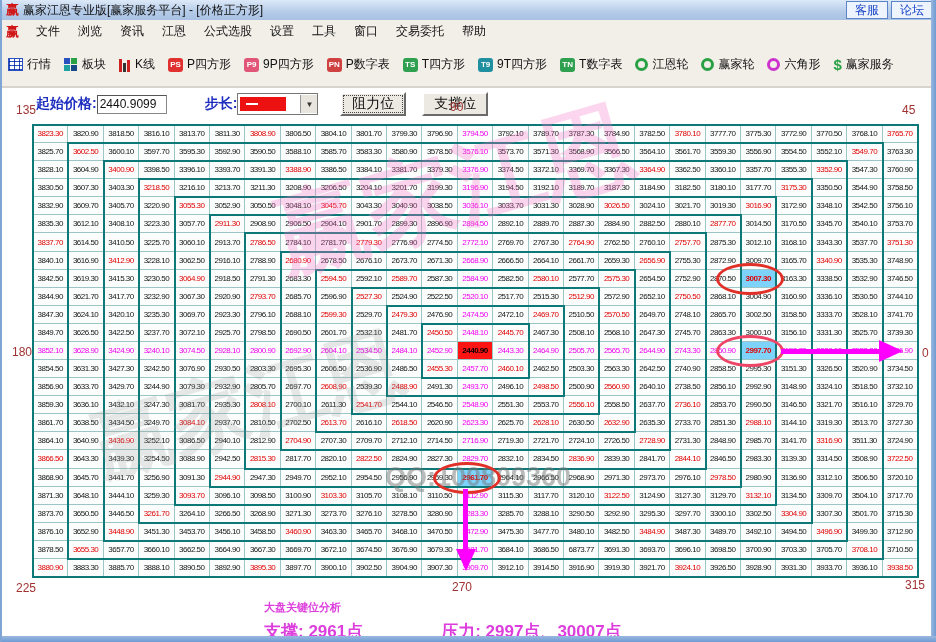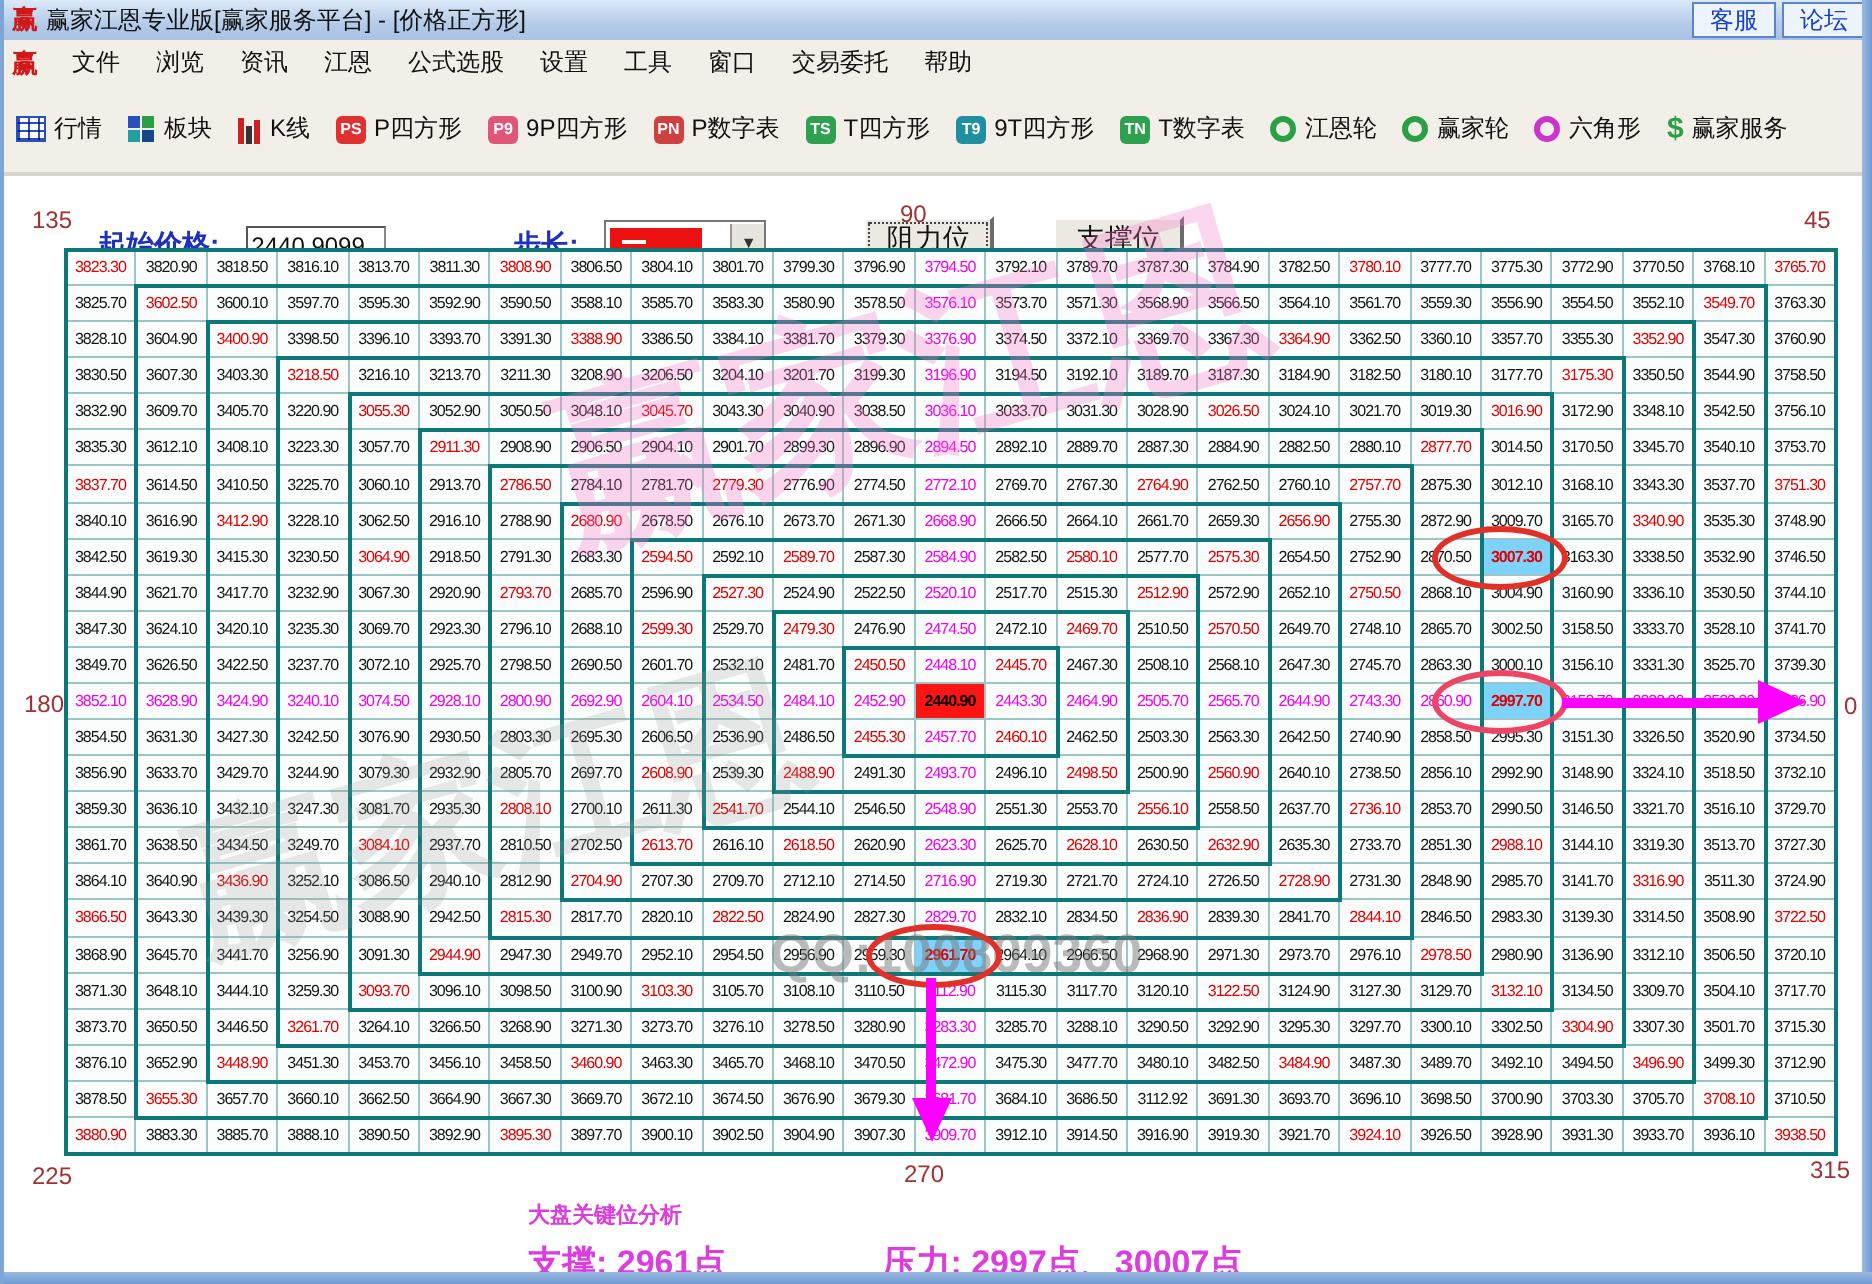--- a/index.html
+++ b/index.html
@@ -19,22 +19,22 @@
   .menubar .app-logo{margin-right:8px;}
   .menu-item{padding:0 9px;}
   .toolbar{position:absolute;left:0;top:43px;width:100%;height:45px;background:#f2efe9;
     border-bottom:2px solid #d8d4cc;display:flex;align-items:center;font-size:12px;color:#111;
     padding-left:6px;box-sizing:border-box;}
   .tool-item{display:flex;align-items:center;margin-right:13px;white-space:nowrap;}
   .tool-item .ticon{margin-right:4px;display:inline-flex;align-items:center;justify-content:center;}
   .badge{width:15px;height:14px;border-radius:3px;color:#fff;font-size:8px;font-weight:bold;
     display:inline-flex;align-items:center;justify-content:center;}
   .ring-ic{width:13px;height:13px;border-radius:50%;border:3px solid #2aa044;box-sizing:border-box;}
-  .controls{position:absolute;left:0;top:104px;width:100%;height:28px;display:flex;align-items:flex-end;
-    font-size:13px;gap:13px;}
+  .controls{position:absolute;left:0;top:90px;width:100%;height:28px;display:flex;align-items:center;
+    font-size:13px;}
   .blue-label{color:#1f2fbf;font-weight:bold;font-size:14px;}
   .price-input{width:64px;height:17px;font-size:12px;border:1px solid #888;
     border-top-color:#555;border-left-color:#555;padding:0 2px;color:#111;}
   .step-box{display:inline-flex;height:20px;border:1px solid #777;background:#fff;align-items:center;}
   .step-swatch{width:46px;height:14px;background:#ee1111;margin:2px;position:relative;}
   .step-swatch::after{content:"";position:absolute;left:6px;top:6px;width:12px;height:2px;background:#fff;}
   .dd-arrow{width:16px;height:18px;background:#e8e4de;border-left:1px solid #999;
     display:flex;align-items:center;justify-content:center;font-size:8px;color:#333;}
   .px-btn{height:24px;padding:0 10px;background:#ece9e2;border:2px solid;
     border-color:#fff #6a6a6a #6a6a6a #fff;font-size:14px;color:#111;margin-right:16px;position:relative;}
@@ -804,21 +804,21 @@
         <div class="cell">3664.90</div>
         <div class="cell">3667.30</div>
         <div class="cell">3669.70</div>
         <div class="cell">3672.10</div>
         <div class="cell">3674.50</div>
         <div class="cell">3676.90</div>
         <div class="cell">3679.30</div>
         <div class="cell m">3681.70</div>
         <div class="cell">3684.10</div>
         <div class="cell">3686.50</div>
-        <div class="cell">3112.92</div>
+        <div class="cell">6873.77</div>
         <div class="cell">3691.30</div>
         <div class="cell">3693.70</div>
         <div class="cell">3696.10</div>
         <div class="cell">3698.50</div>
         <div class="cell">3700.90</div>
         <div class="cell">3703.30</div>
         <div class="cell">3705.70</div>
         <div class="cell r">3708.10</div>
         <div class="cell">3710.50</div>
         <div class="cell r">3880.90</div>

